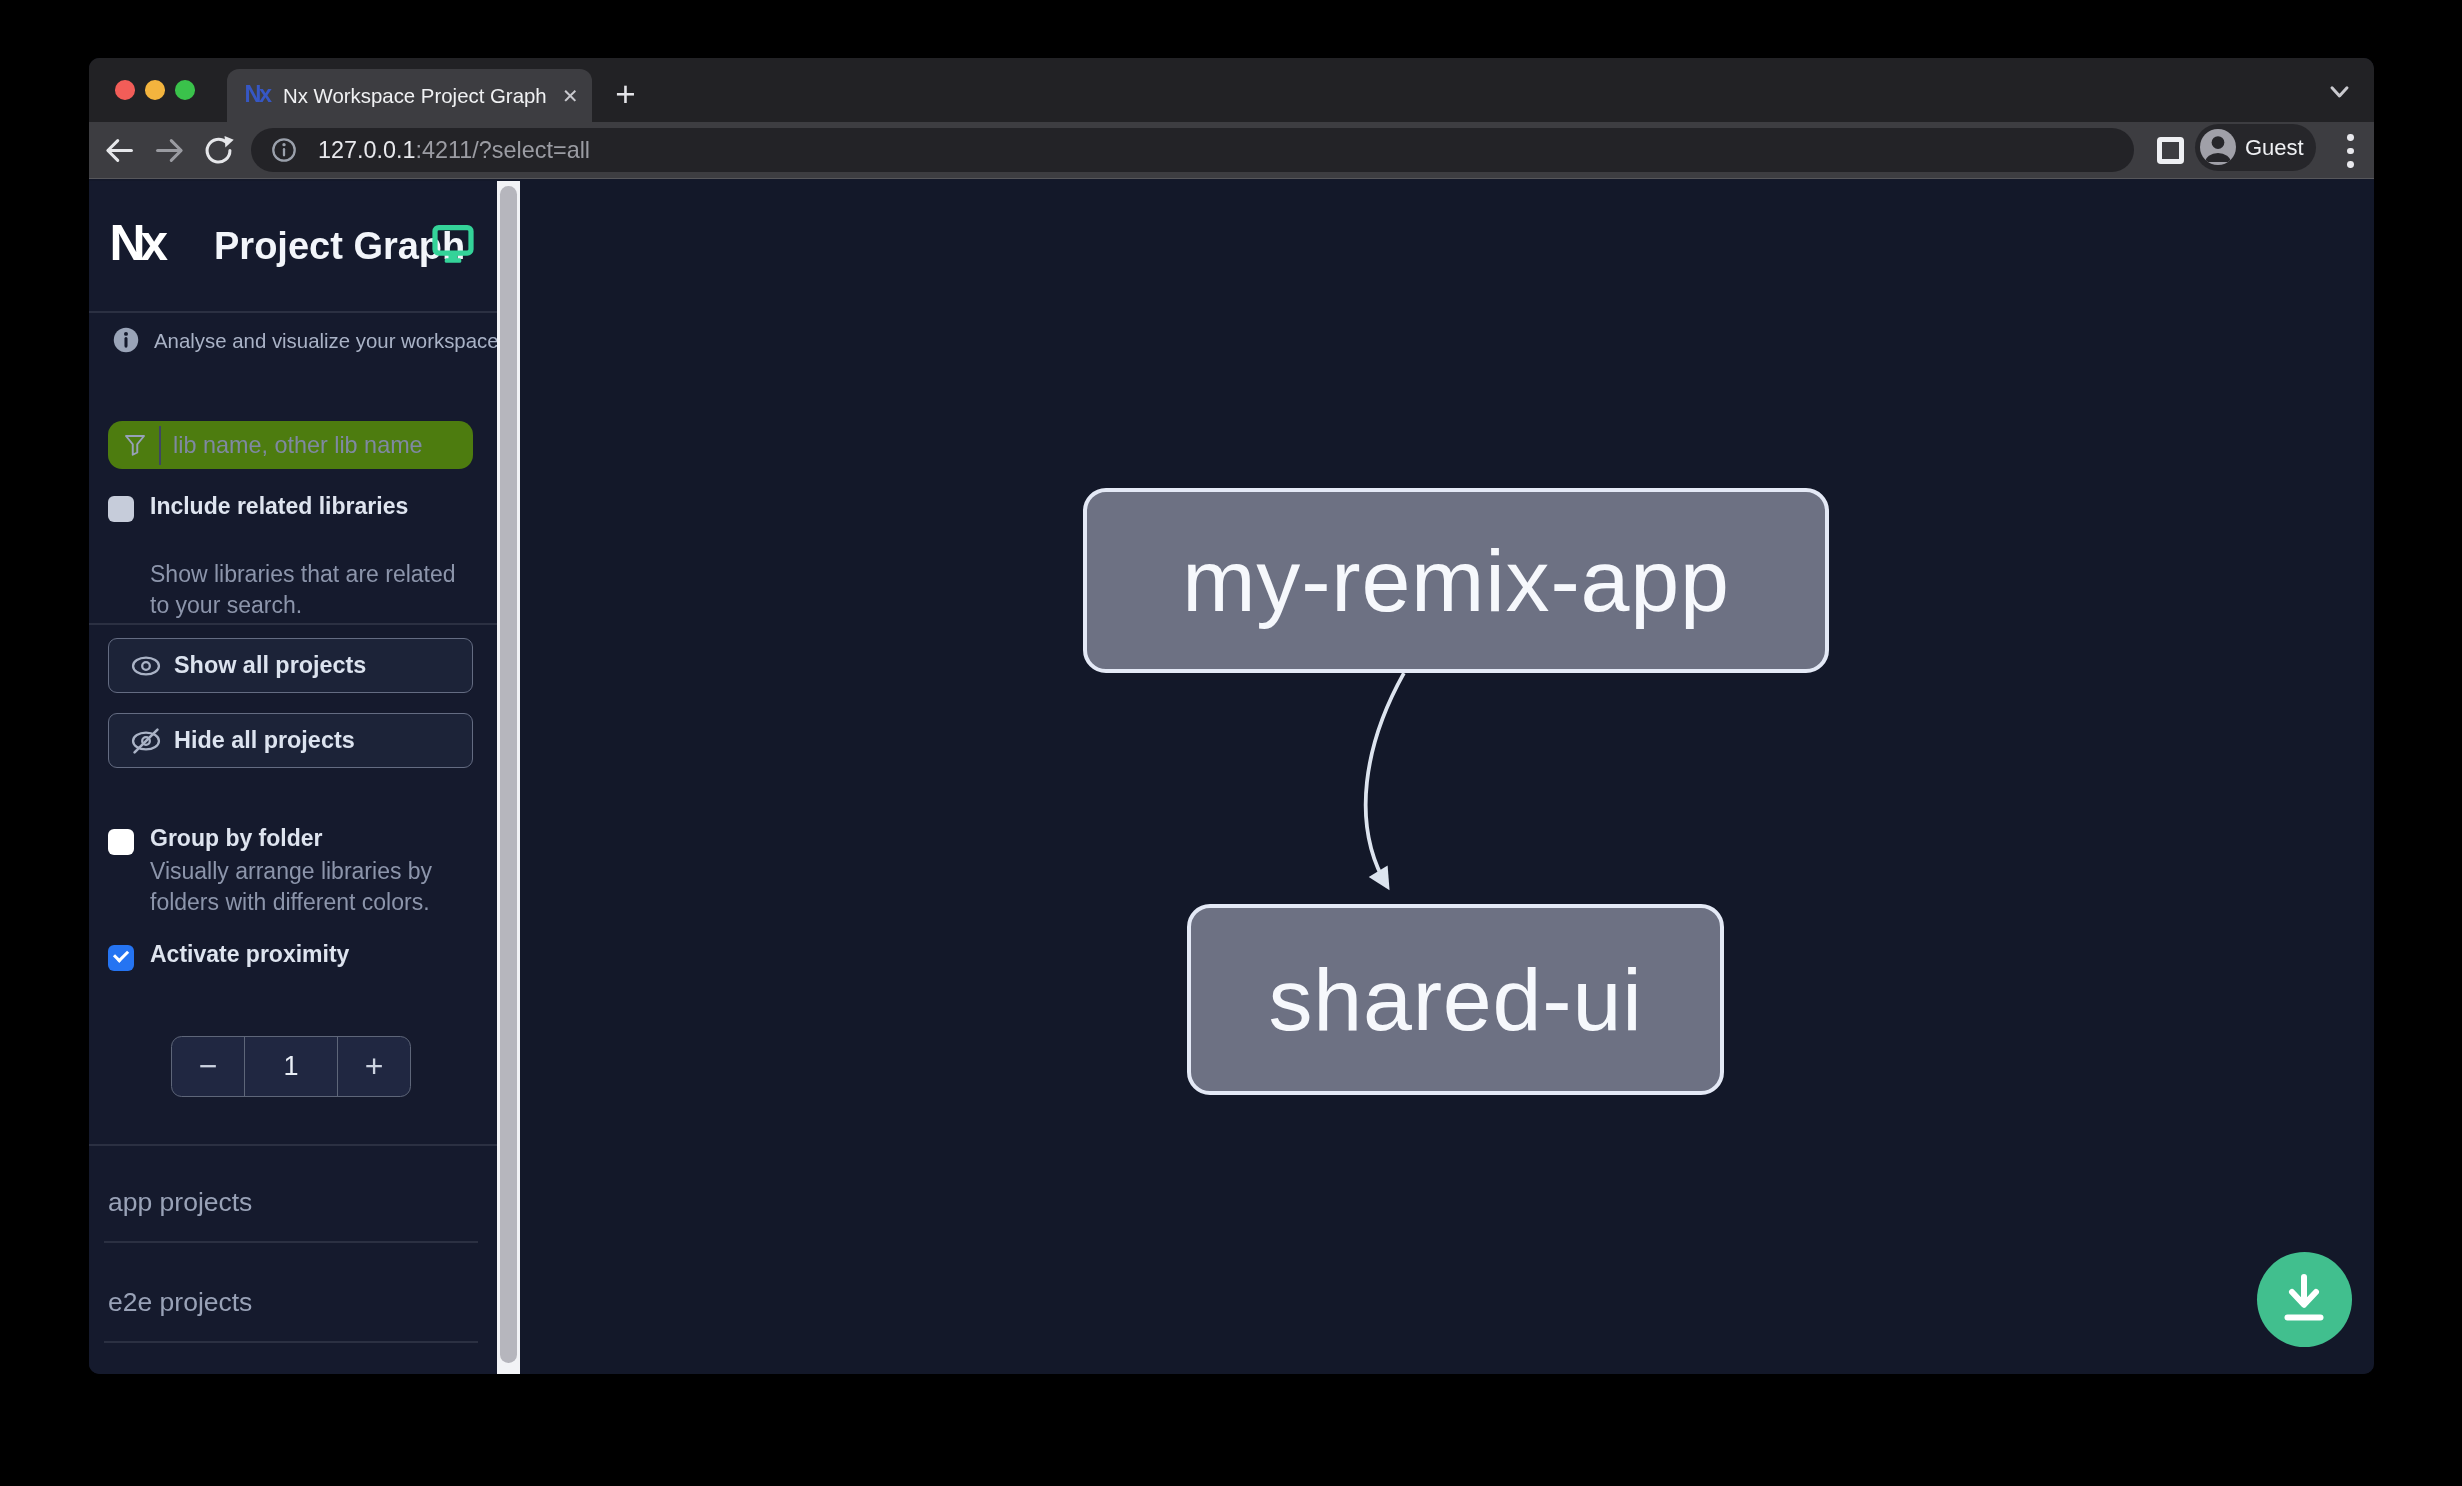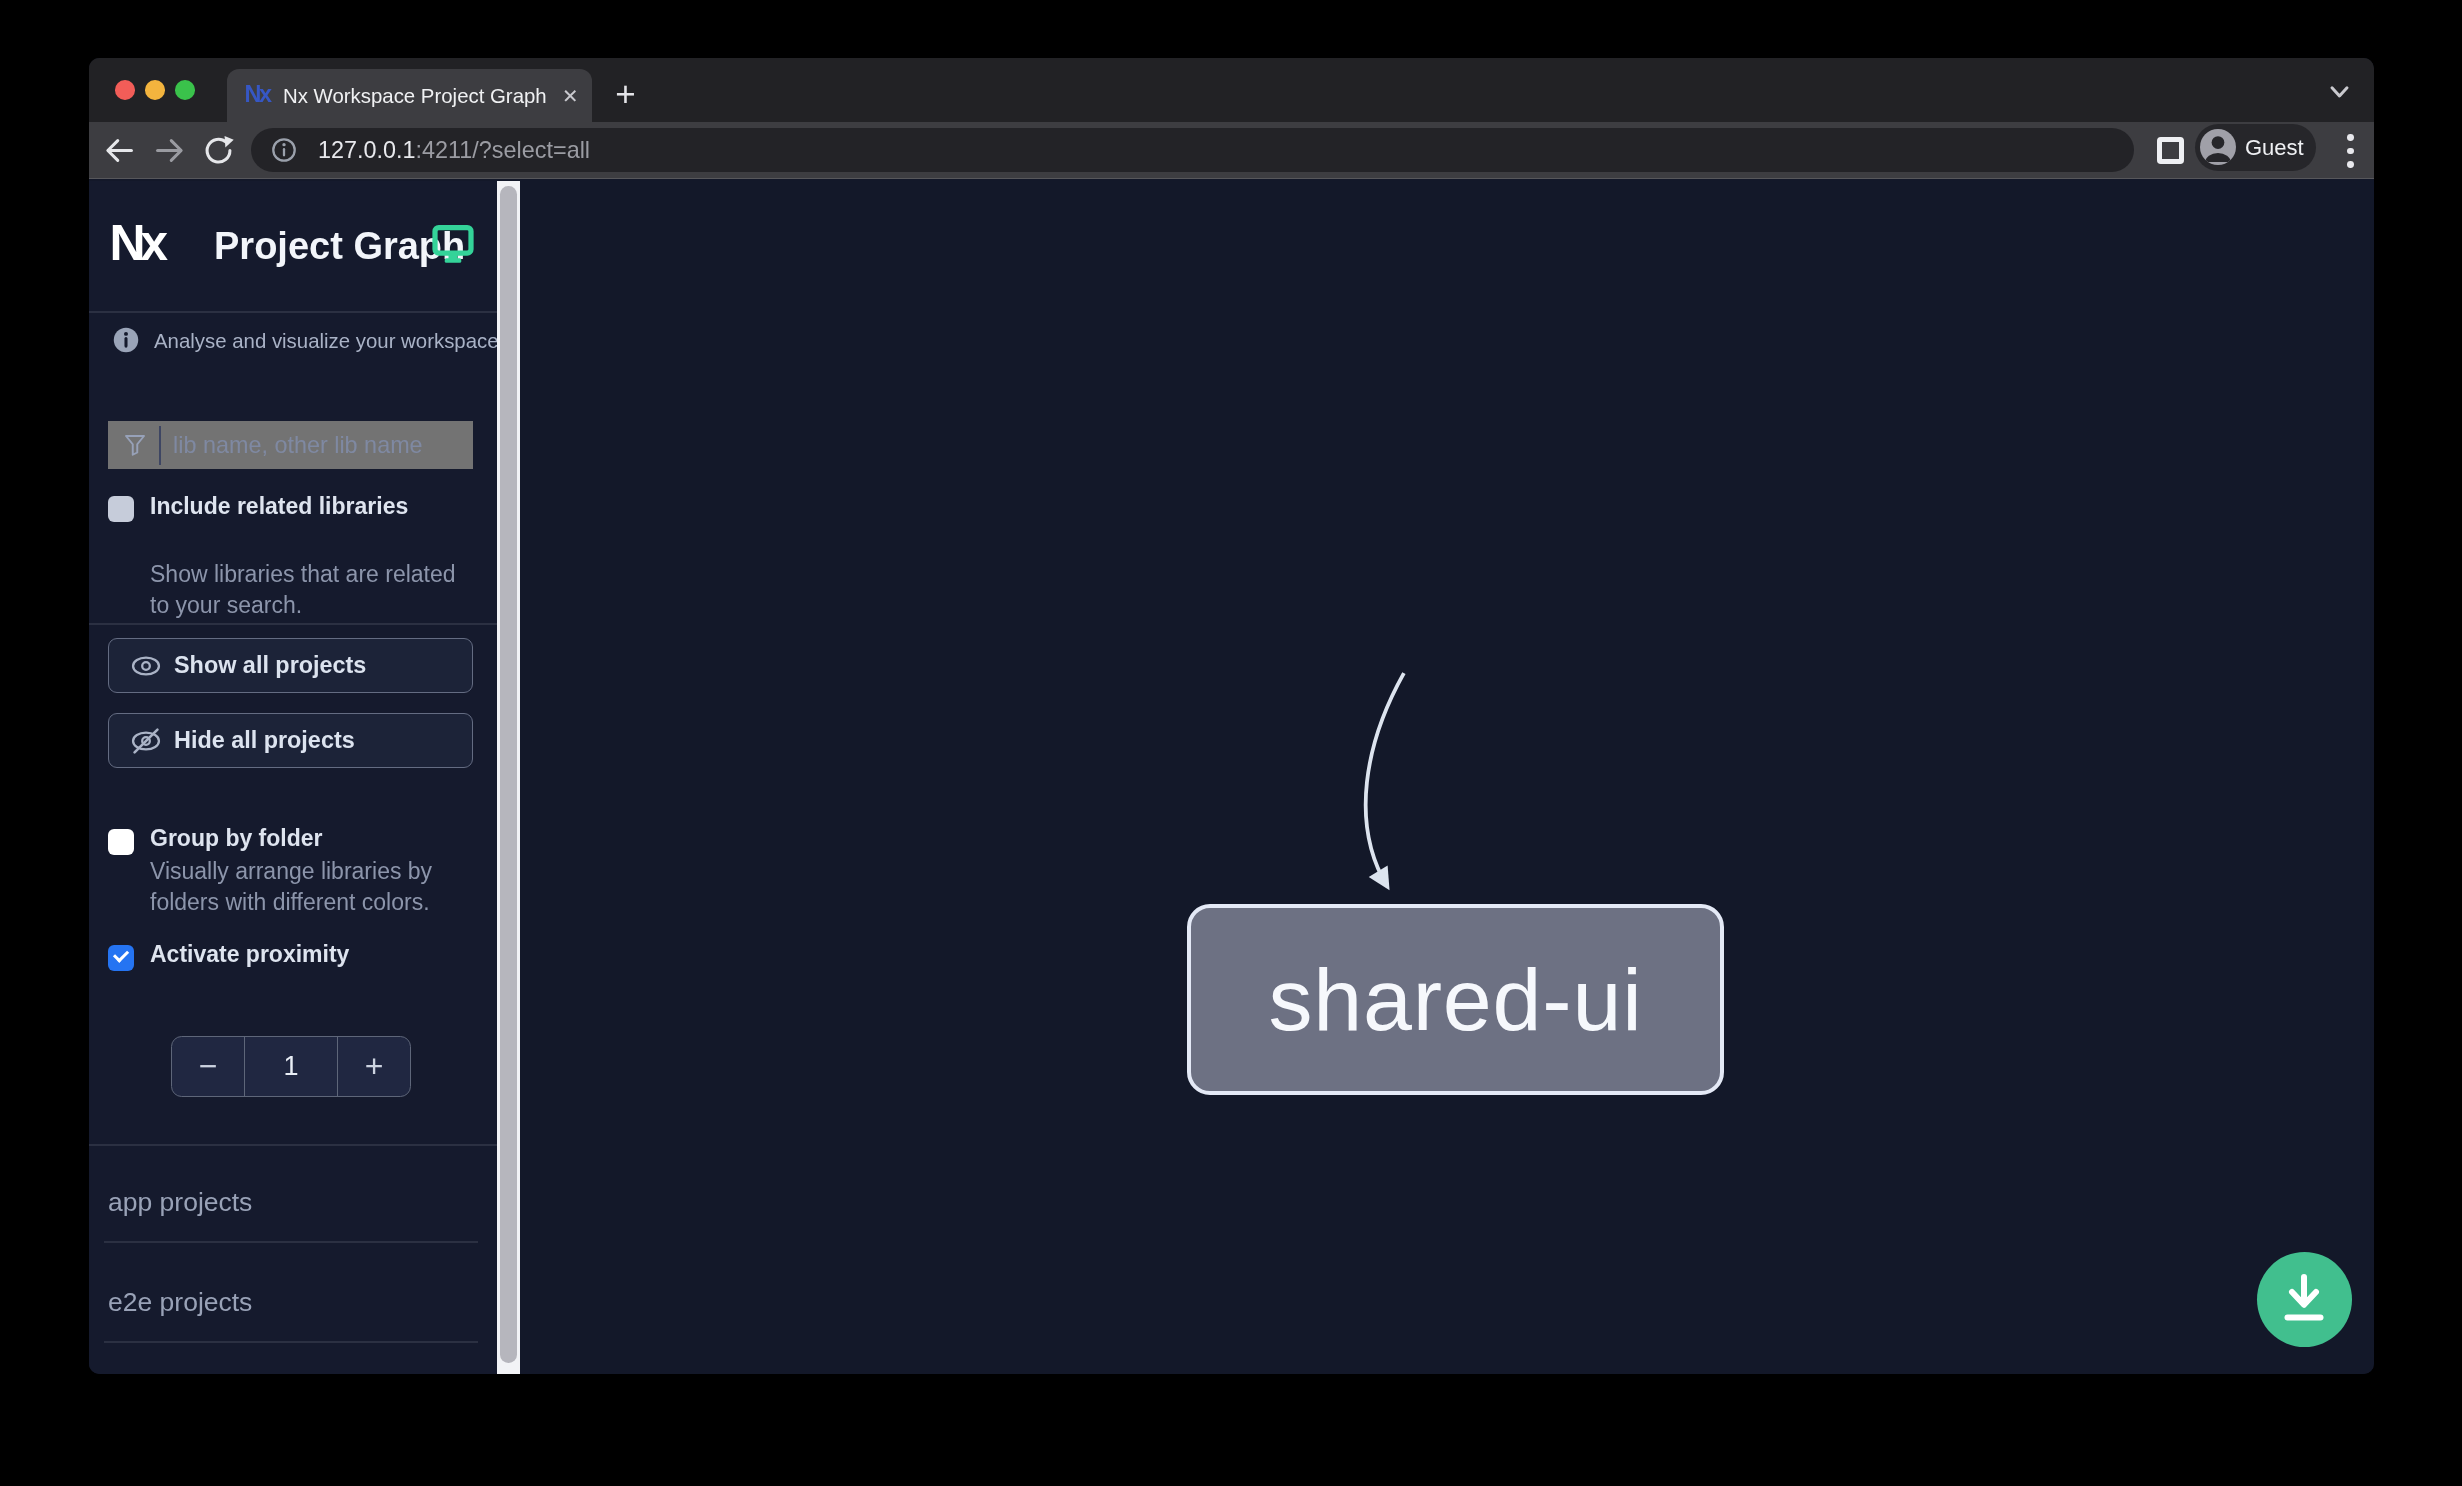--- a/index.html
+++ b/index.html
@@ -72,21 +72,21 @@
   
   #nx-logo{position:absolute;left:20.4px;top:33px;font-size:50px;font-weight:800;letter-spacing:-5.3px;color:#ffffff;}
   #app-title{position:absolute;left:125px;top:44px;font-size:38px;font-weight:700;color:var(--text-bright);}
   #monitor-icon{position:absolute;left:343px;top:42px;width:42px;height:42px;}
   .hdivider{position:absolute;left:0;width:408px;height:1.5px;background:var(--divider);}
   #div1{top:130px;} #div2{top:442px;} #div3{top:963px;}
   #tagline-row{position:absolute;left:24px;top:144px;width:363px;height:33px;}
   #tagline-icon{position:absolute;left:0;top:2.3px;width:26px;height:26px;}
   #tagline-text{position:absolute;left:41px;top:0;line-height:32px;font-size:20.4px;color:var(--text-dim);white-space:nowrap;}
 
-  #filter{position:absolute;left:19px;top:240px;width:365px;height:48px;border-radius:0;background:#737373;padding-left:48px;}
+  #filter{position:absolute;left:19px;top:240px;width:365px;height:48px;border-radius:14px;background:#4d7c0f;padding-left:48px;}
   #funnel{position:absolute;left:15px;top:12px;width:24px;height:24px;}
   #filter-sep{position:absolute;left:51px;top:4.5px;width:1.5px;height:39px;background:#3e4663;}
   #filter-input{position:absolute;left:65px;top:0;width:287px;height:48px;background:transparent;border:none;outline:none;font-family:"Liberation Sans",sans-serif;font-size:23.4px;color:#cfd6e6;}
   #filter-input::placeholder{color:#7f89a2;opacity:1;}
 
   .cb{position:absolute;left:19px;width:26px;height:26px;border-radius:6px;}
   .cb.light{background:#c6ccda;}
   .cb.white{background:#ffffff;}
   .cb.checked{background:var(--blue);}
   .cb.checked::after{content:"";position:absolute;left:6px;top:4.5px;width:11.3px;height:6px;border-left:3.8px solid #fff;border-bottom:3.8px solid #fff;transform:rotate(-45deg);}
@@ -252,20 +252,21 @@
 
     <main id="canvas">
       <svg id="edges" viewBox="0 0 2452 1578">
         <defs>
           <marker id="arrow" viewBox="0 0 12 12" refX="9" refY="6" markerWidth="7" markerHeight="7" orient="auto-start-reverse">
             <path d="M1,1 L11,6 L1,11 z" fill="#dde4ef"></path>
           </marker>
         </defs>
         <path d="M1169,651 C1118,742 1097,850 1147,933" fill="none" stroke="#dde4ef" stroke-width="5" marker-end="url(#arrow)"></path>
       </svg>
+      <div class="node" id="node-my-remix-app">my-remix-app</div>
       <div class="node" id="node-shared-ui">shared-ui</div>
       <div id="fab">
         <svg width="54" height="57" viewBox="0 0 72 76">
           <line x1="36" y1="8" x2="36" y2="42" stroke="#fff" stroke-width="8" stroke-linecap="round"></line>
           <polyline points="20,28 36,45 52,28" fill="none" stroke="#fff" stroke-width="8" stroke-linecap="round" stroke-linejoin="round"></polyline>
           <line x1="14" y1="62" x2="58" y2="62" stroke="#fff" stroke-width="8" stroke-linecap="round"></line>
         </svg>
       </div>
     </main>
 

